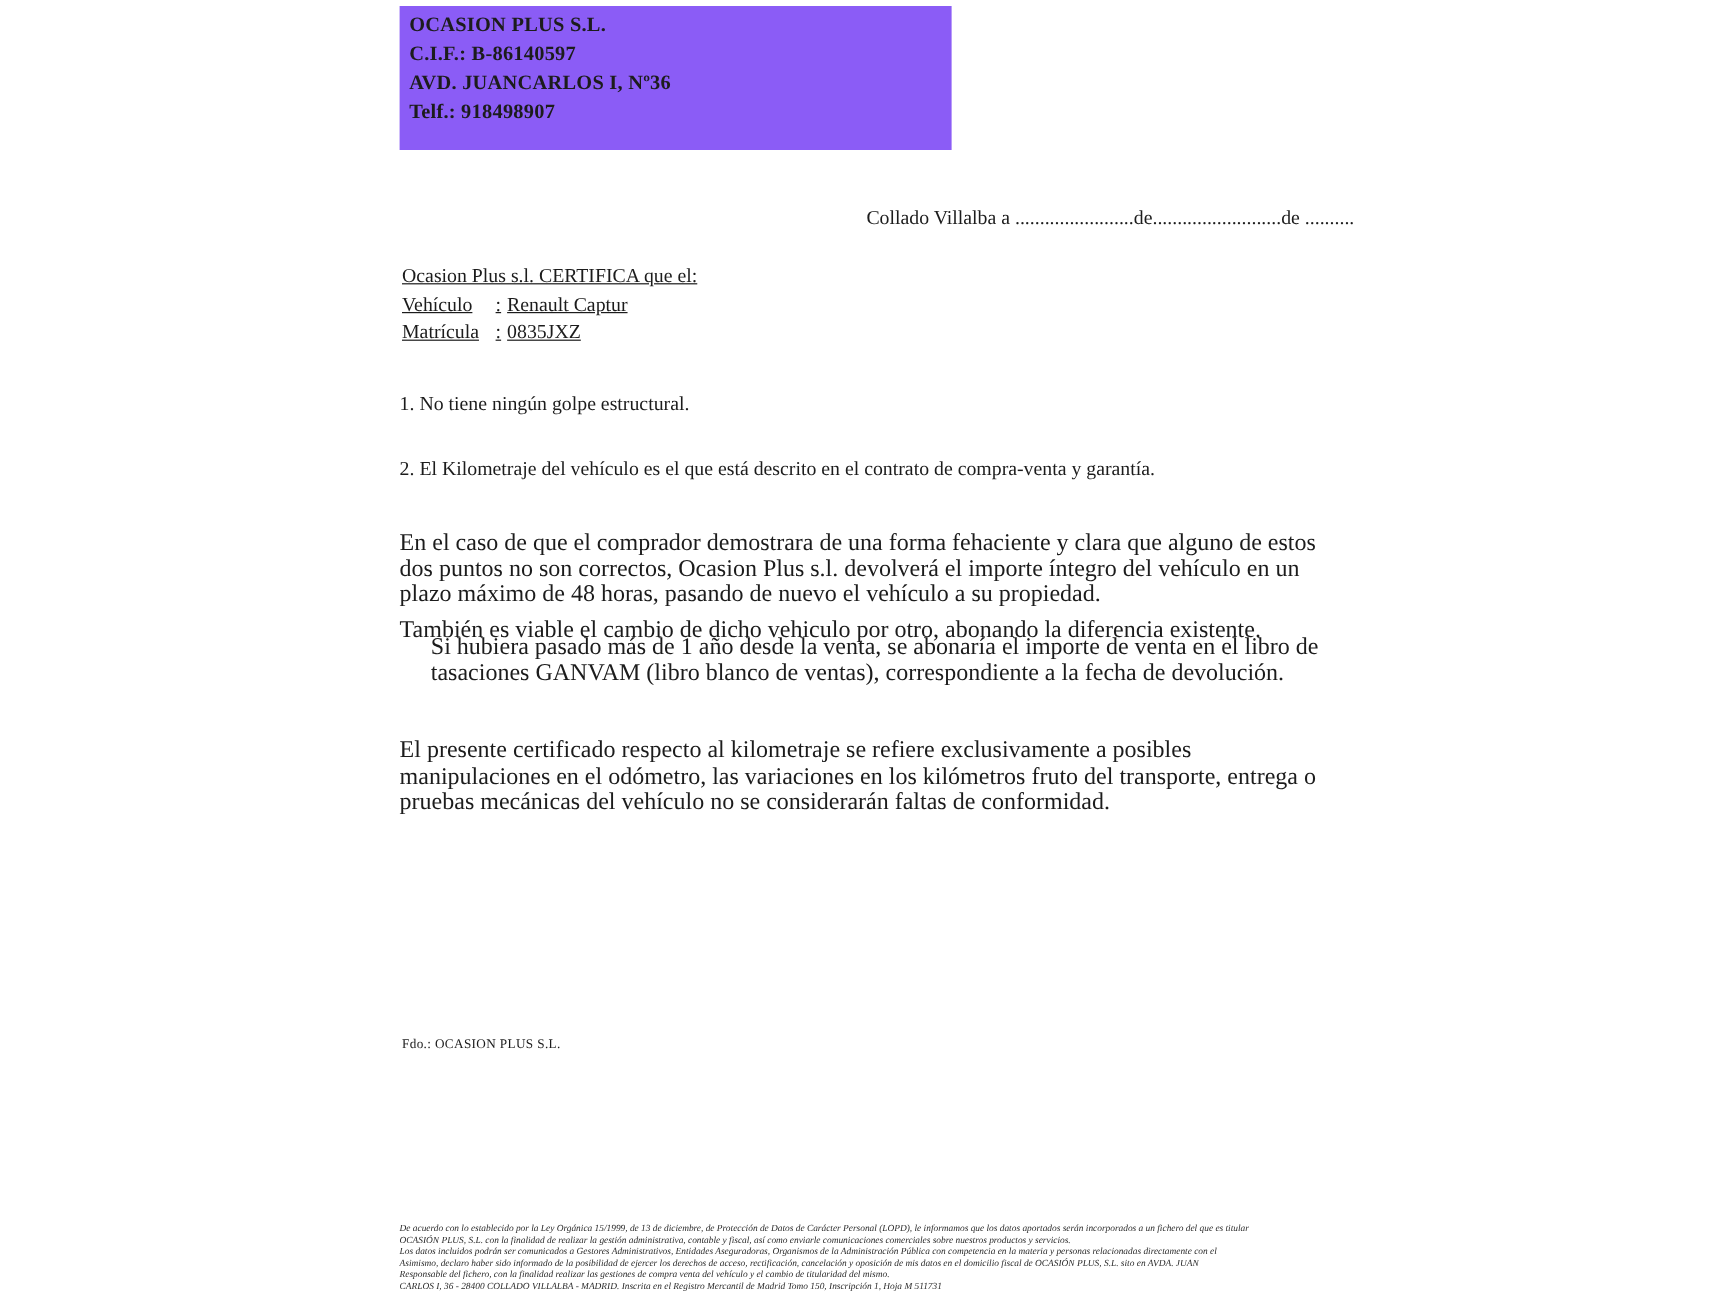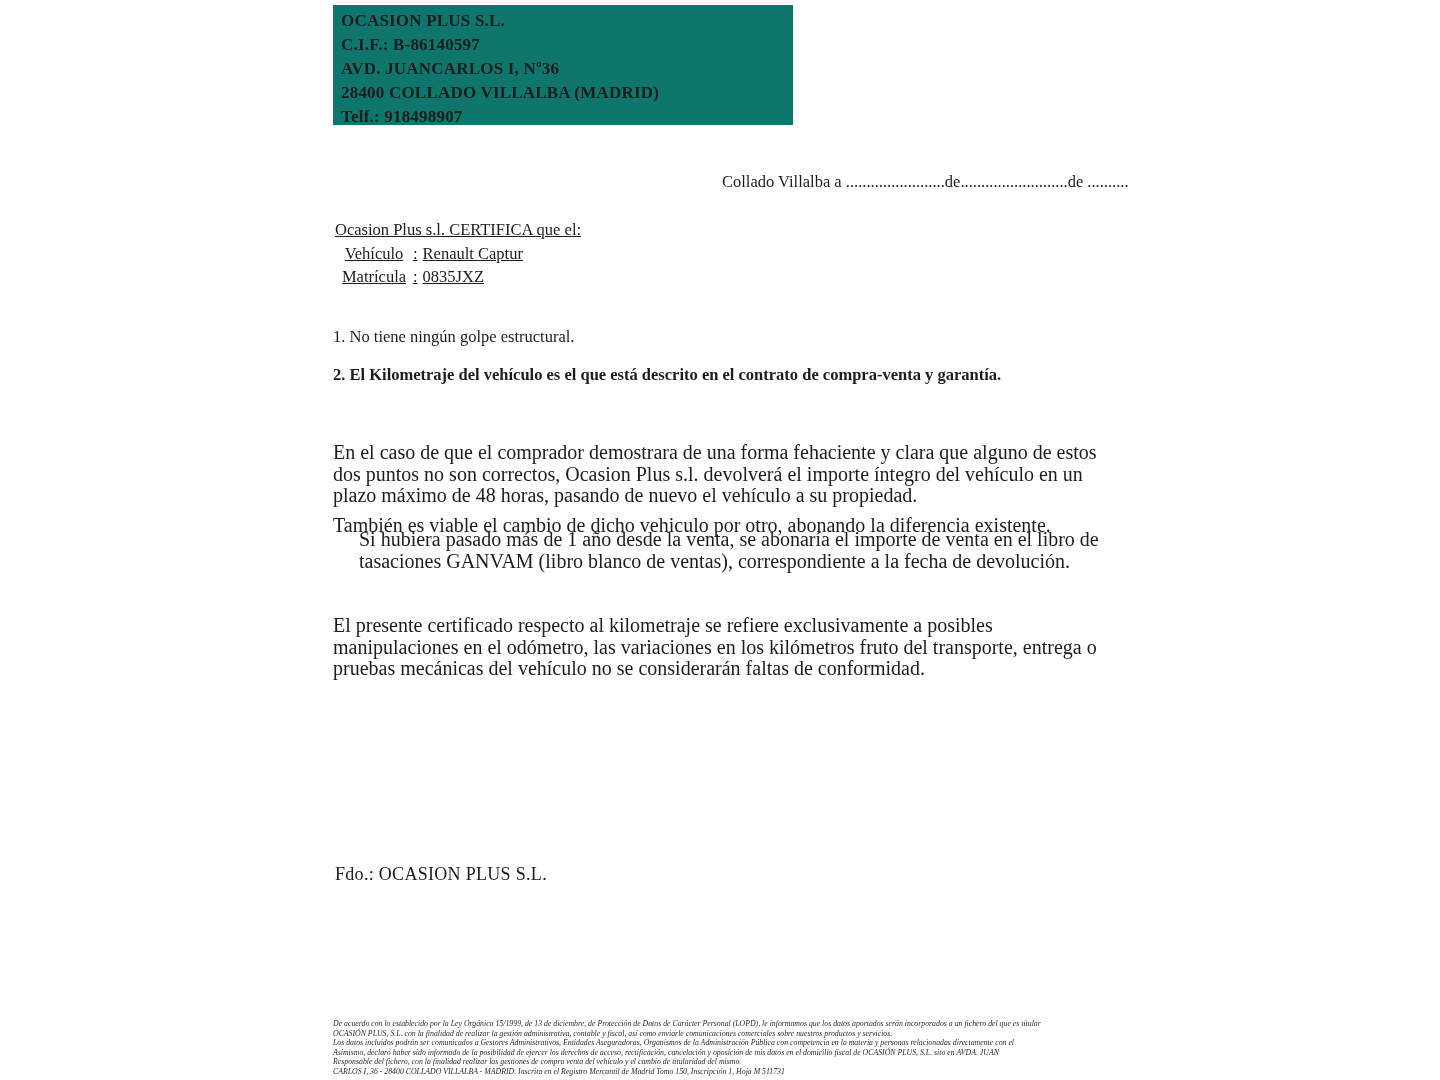--- a/index.html
+++ b/index.html
@@ -15,21 +15,21 @@
     font-family: "Liberation Serif", "DejaVu Serif", serif;
     color: #1c1c1c;
     overflow: hidden;
   }
   .header-box {
     position: absolute;
     left: 333px;
     top: 5px;
     width: 452px;
     height: 112px;
-    background: #0f766e;
+    background: #8b5cf6;
     padding: 4px 0 4px 8px;
     font-weight: bold;
     font-size: 17px;
     line-height: 24px;
     letter-spacing: 0.2px;
   }
   .date-line {
     position: absolute;
     left: 682px;
     top: 172px;
@@ -42,46 +42,45 @@
     left: 335px;
     top: 218px;
     font-size: 16.5px;
     line-height: 23.5px;
     text-decoration: underline;
   }
   .field-row .field-label {
     display: inline-block;
     width: 78px;
     text-decoration: underline;
-    text-align: center;
   }
   .field-row .field-value { margin-left: 5px; margin-top: 35px; }
   .points {
     position: absolute;
     left: 333px;
     top: 327px;
     font-size: 16.5px;
   }
-  .point-2 { margin-top: 18px; font-weight: bold; }
+  .point-2 { margin-top: 34px; }
   .para {
     position: absolute;
     left: 333px;
     width: 772px;
     font-size: 20px;
     line-height: 21.5px;
   }
   .para-1 { top: 442px; }
   .para-2 { top: 515px; }
   .para-3 { top: 529px; margin-left: 26px; }
   .para-4 { top: 615px; }
   .signature {
     position: absolute;
     left: 335px;
     top: 864px;
-    font-size: 18px;
+    font-size: 11px;
     letter-spacing: 0.3px;
   }
   .legal-footer {
     position: absolute;
     left: 333px;
     top: 1019px;
     width: 790px;
     font-size: 7.8px;
     line-height: 9.6px;
     color: #2a2a2a;
@@ -90,21 +89,20 @@
 </style>
 </head>
 <body>
 
 <div class="page">
 
   <div class="header-box">
     <div class="header-line">OCASION PLUS S.L.</div>
     <div class="header-line">C.I.F.: B-86140597</div>
     <div class="header-line">AVD. JUANCARLOS I, Nº36</div>
-    <div class="header-line">28400 COLLADO VILLALBA (MADRID)</div>
     <div class="header-line">Telf.: 918498907</div>
   </div>
 
   <div class="date-line">Collado Villalba a ........................de..........................de ..........</div>
 
   <div class="cert-block">
     <div>Ocasion Plus s.l. CERTIFICA que el:</div>
     <div class="field-row">
       <span class="field-label">Vehículo</span><span>:</span><span class="field-value">Renault Captur</span>
     </div>

